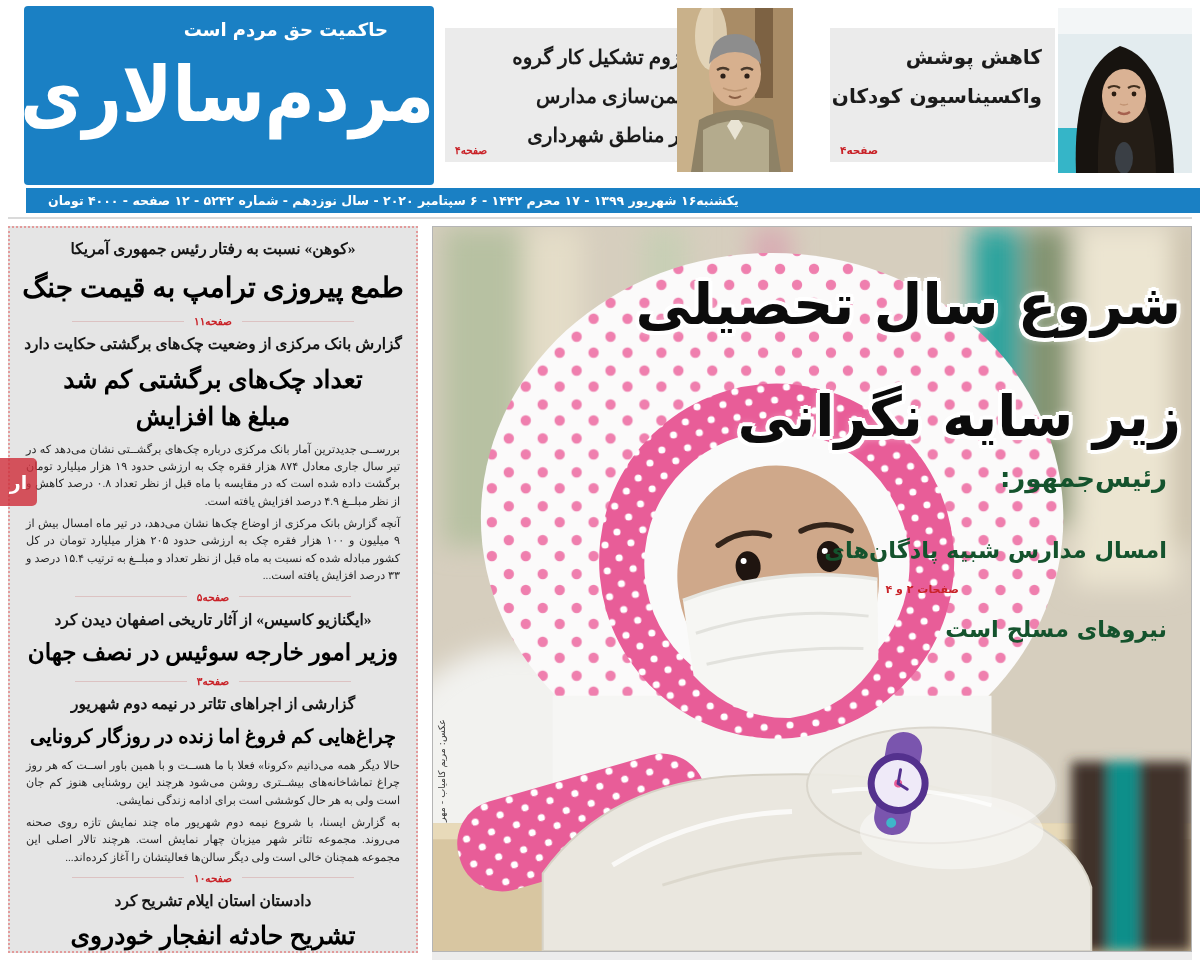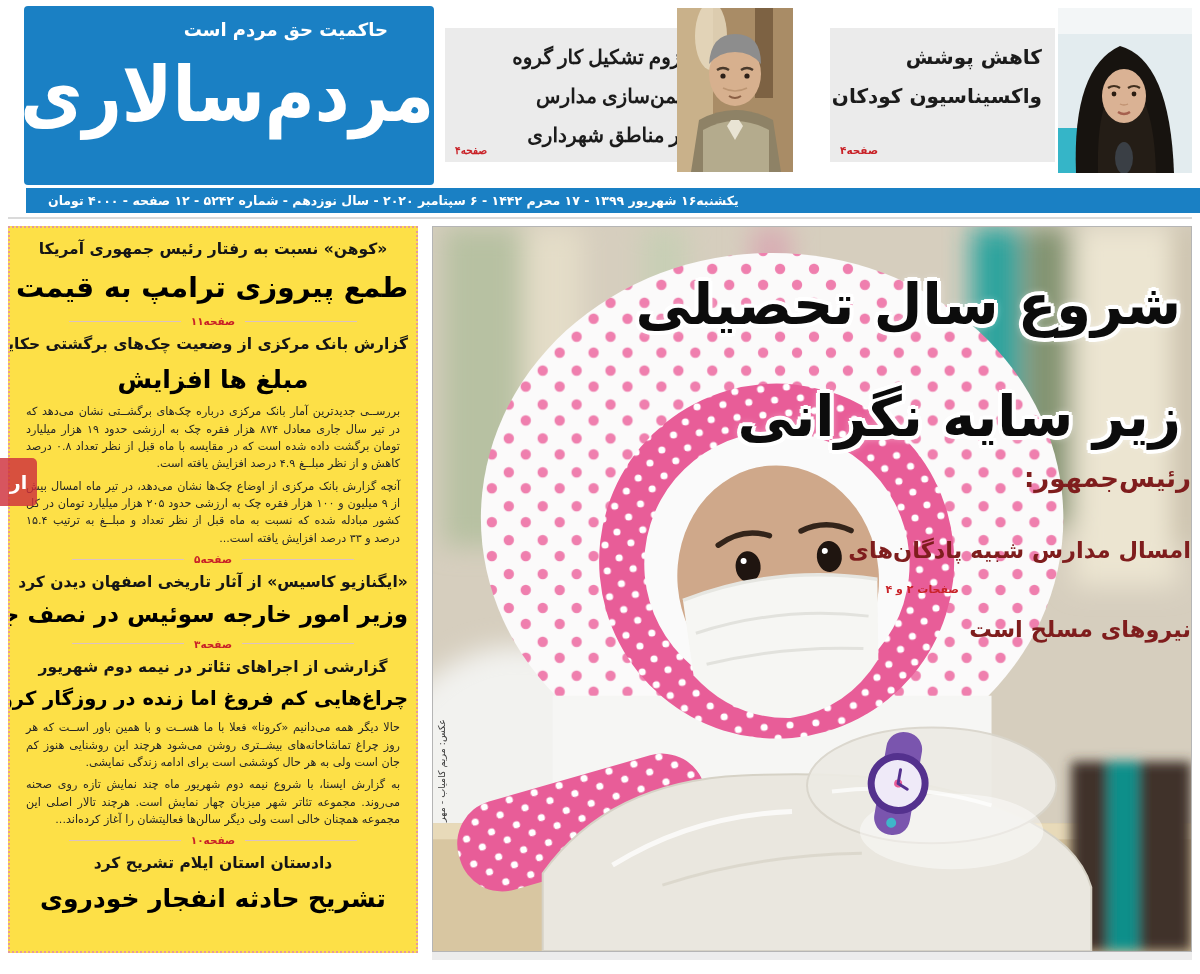--- a/index.html
+++ b/index.html
@@ -29,22 +29,22 @@
   .ts-photo svg { display:block; width:100%; height:100%; }
 
   
   .date-bar { position:absolute; left:26px; top:188px; width:1184px; height:25px;
               background:#1a80c4; color:#fff; font-size:12.5px; font-weight:bold;
               line-height:25px; text-align:left; padding-left:22px; }
   .date-rule { position:absolute; left:8px; top:217px; width:1184px; height:2px; background:#dadada; }
 
   
   .left-col { position:absolute; left:8px; top:226px; width:410px; height:727px;
-              border:2px dotted #e39b9b; background:#fde047; text-align:center;
-              padding:8px 8px 4px; overflow:hidden; }
+              border:2px dotted #e39b9b; background:#e5e5e5; text-align:center;
+              padding:8px 8px 4px; overflow:hidden;font-family:Liberation Serif, serif; }
   .kicker { font-size:15.5px; font-weight:bold; color:#161616; line-height:1.7; white-space:nowrap; }
   .hl { font-weight:bold; color:#000; }
   .hl-xl { font-size:28px; line-height:1.5; margin-top:5px; white-space:nowrap; }
   .hl-lg { font-size:25px; line-height:1.5; margin-top:3px; }
   .hl-md { font-size:23px; line-height:1.45; margin-top:3px; white-space:nowrap; }
   .hl-sm { font-size:19.5px; line-height:1.6; margin-top:3px; white-space:nowrap; }
   .body-text { font-size:11.2px; color:#252525; text-align:justify; line-height:1.55;
                margin:5px 8px 0; }
   .page-ref { display:flex; align-items:center; justify-content:center; gap:10px; margin:6px 0 4px; }
   .page-ref .pr-line { width:112px; height:1px; background:#dcc2c2; }
@@ -60,21 +60,21 @@
   .main-photo svg.scene { position:absolute; inset:0; width:100%; height:100%; }
   .photo-strip { position:absolute; left:432px; top:952px; width:760px; height:8px; background:#ececec; }
 
   .main-headline { position:absolute; right:10px; top:22px; text-align:right;
                    font-size:56px; font-weight:bold; color:#0c0c0c; line-height:2.0;
                    letter-spacing:2px; white-space:nowrap;
                    text-shadow:
                      -4px 0 0 #fff, 4px 0 0 #fff, 0 -4px 0 #fff, 0 4px 0 #fff,
                      -3px -3px 0 #fff, 3px -3px 0 #fff, -3px 3px 0 #fff, 3px 3px 0 #fff,
                      0 0 10px rgba(255,255,255,.95); }
-  .quote { position:absolute; right:0; top:236px; text-align:right; color:#7f1d1d; }
+  .quote { position:absolute; right:24px; top:236px; text-align:right; color:#14532d; }
   .quote-k { font-size:26px; font-weight:bold; margin-bottom:12px; }
   .quote-l { font-size:22.5px; font-weight:bold; line-height:1.9; letter-spacing:1px; white-space:nowrap;margin-top:36px; }
   .quote-pages { position:absolute; right:232px; top:356px; color:#c92228;
                  font-size:11px; font-weight:bold; white-space:nowrap; }
   .photo-credit { position:absolute; left:3px; top:492px; writing-mode:vertical-rl;
                   transform:rotate(180deg); font-size:9.5px; color:#3a3a3a; letter-spacing:1px; }
 </style>
 </head>
 <body>
 
@@ -147,20 +147,21 @@
     <div class="page-ref">
       <span class="pr-line"></span>
       <span class="pr-txt">صفحه۱۱</span>
       <span class="pr-line"></span>
     </div>
   </article>
 
   <article>
     <div class="kicker">گزارش بانک مرکزی از وضعیت چک‌های برگشتی حکایت دارد</div>
     <h2 class="hl hl-lg">
+      <div>تعداد چک‌های برگشتی کم شد</div>
       <div>مبلغ ها افزایش</div>
     </h2>
     <p class="body-text">بررســی جدیدترین آمار بانک مرکزی درباره چک‌های برگشــتی نشان می‌دهد که در تیر سال جاری معادل ۸۷۴ هزار فقره چک به ارزشی حدود ۱۹ هزار میلیارد تومان برگشت داده شده است که در مقایسه با ماه قبل از نظر تعداد ۰.۸ درصد کاهش و از نظر مبلــغ ۴.۹ درصد افزایش یافته است.</p>
     <p class="body-text">آنچه گزارش بانک مرکزی از اوضاع چک‌ها نشان می‌دهد، در تیر ماه امسال بیش از ۹ میلیون و ۱۰۰ هزار فقره چک به ارزشی حدود ۲۰۵ هزار میلیارد تومان در کل کشور مبادله شده که نسبت به ماه قبل از نظر تعداد و مبلــغ به ترتیب ۱۵.۴ درصد و ۳۳ درصد افزایش یافته است...</p>
     <div class="page-ref">
       <span class="pr-line"></span>
       <span class="pr-txt">صفحه۵</span>
       <span class="pr-line"></span>
     </div>
   </article>

